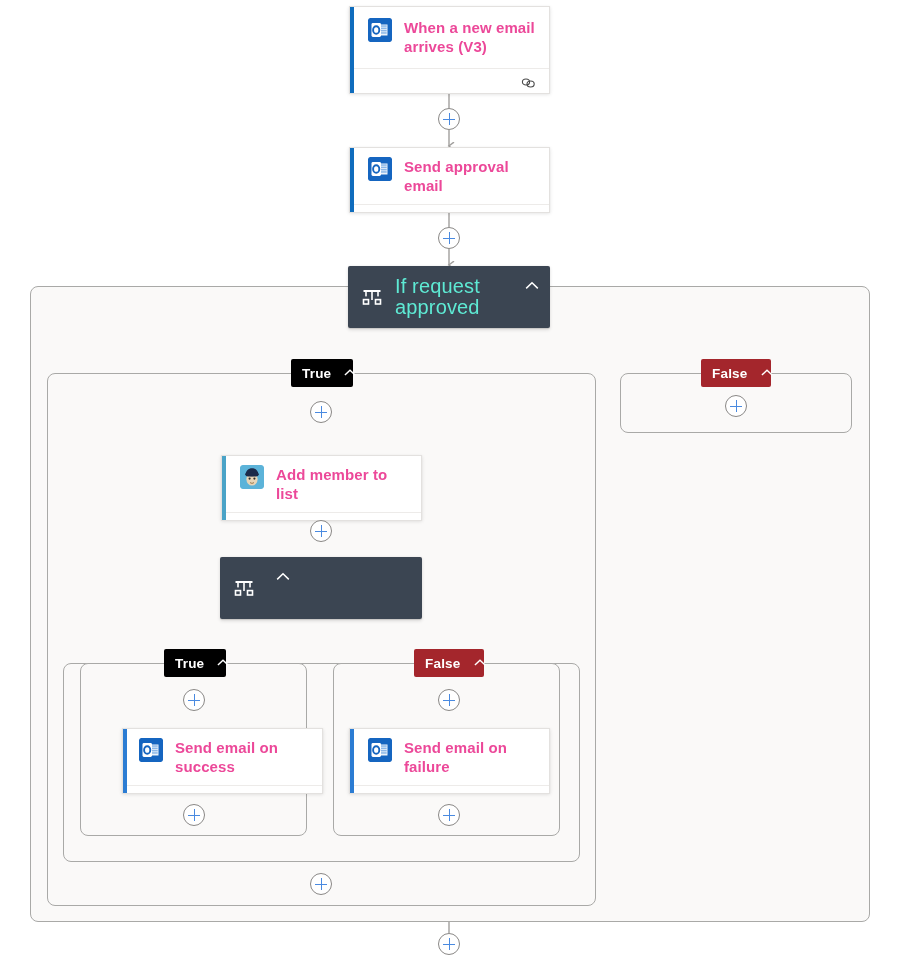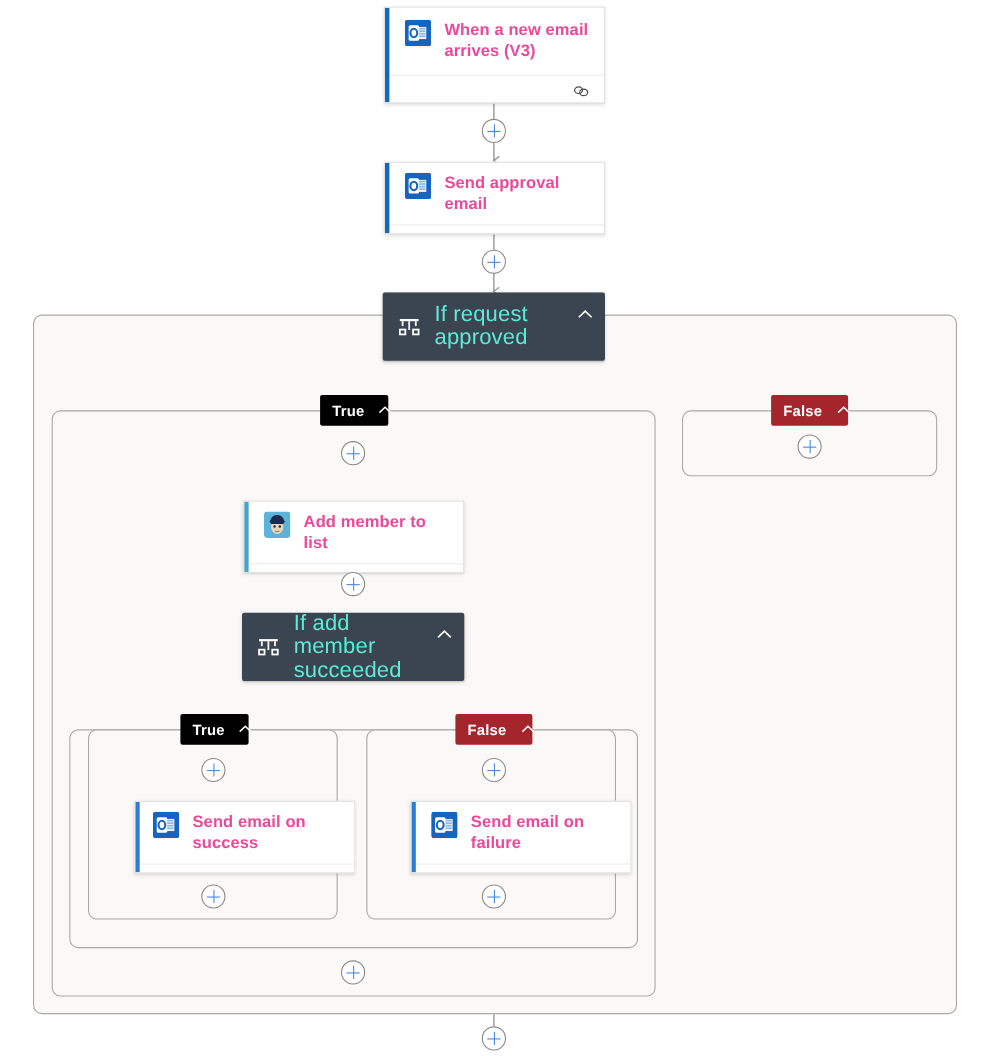--- a/index.html
+++ b/index.html
@@ -326,21 +326,20 @@
 
   <div class="cond" style="left:220px; top:557px; width:202px; height:62px;">
     <svg class="cond-icon" viewBox="0 0 20 20">
       <rect x="1.5" y="3" width="17" height="2" fill="#ffffff"></rect>
       <rect x="3.2" y="5" width="1.6" height="4.4" fill="#ffffff"></rect>
       <rect x="15.2" y="5" width="1.6" height="4.4" fill="#ffffff"></rect>
       <rect x="9.2" y="5" width="1.6" height="8" fill="#ffffff"></rect>
       <rect x="1.5" y="12.6" width="5" height="4.4" fill="none" stroke="#ffffff" stroke-width="1.6"></rect>
       <rect x="13.5" y="12.6" width="5" height="4.4" fill="none" stroke="#ffffff" stroke-width="1.6"></rect>
     </svg>
-    <span class="cond-title">If add member succeeded</span>
     <svg class="chev" viewBox="0 0 16 16">
       <path d="M2.2,10.4 L8,4.8 L13.8,10.4" fill="none" stroke="#ffffff" stroke-width="1.5"></path>
     </svg>
   </div>
 
   <div class="pill true" style="left:164px; top:649px; width:62px;">
     <span>True</span>
     <svg class="chev" viewBox="0 0 16 16">
       <path d="M2.2,10.4 L8,4.8 L13.8,10.4" fill="none" stroke="#ffffff" stroke-width="1.6"></path>
     </svg>
@@ -372,21 +371,21 @@
       <span class="card-title">Send email on success</span>
     </div>
     <div class="card-foot">
       <svg width="15" height="12" viewBox="0 0 15 12">
         <ellipse cx="5" cy="5" rx="3.6" ry="3" fill="none" stroke="#4a4a4a" stroke-width="1.1"></ellipse>
         <ellipse cx="9.6" cy="7" rx="3.6" ry="3" fill="none" stroke="#4a4a4a" stroke-width="1.1"></ellipse>
       </svg>
     </div>
   </div>
 
-  <div class="card" style="left:349px; top:728px; width:201px; height:66px;margin-left:24px;">
+  <div class="card" style="left:349px; top:728px; width:201px; height:66px;">
     <div class="accent" style="background:#2b7cd3;"></div>
     <div class="card-body" style="min-height:39px;">
       <svg class="app-icon" viewBox="0 0 24 24">
         <rect width="24" height="24" rx="2" fill="#1565c0"></rect>
         <rect x="11" y="6.5" width="8.5" height="11" fill="#ffffff" opacity=".92"></rect>
         <rect x="11.8" y="7.3" width="6.9" height="1.5" fill="#8bb7e8"></rect>
         <rect x="11.8" y="9.6" width="6.9" height="1.5" fill="#8bb7e8"></rect>
         <rect x="11.8" y="11.9" width="6.9" height="1.5" fill="#8bb7e8"></rect>
         <rect x="11.8" y="14.2" width="6.9" height="1.5" fill="#8bb7e8"></rect>
         <rect x="3.5" y="5" width="9.5" height="14" rx="1.4" fill="#ffffff"></rect>

